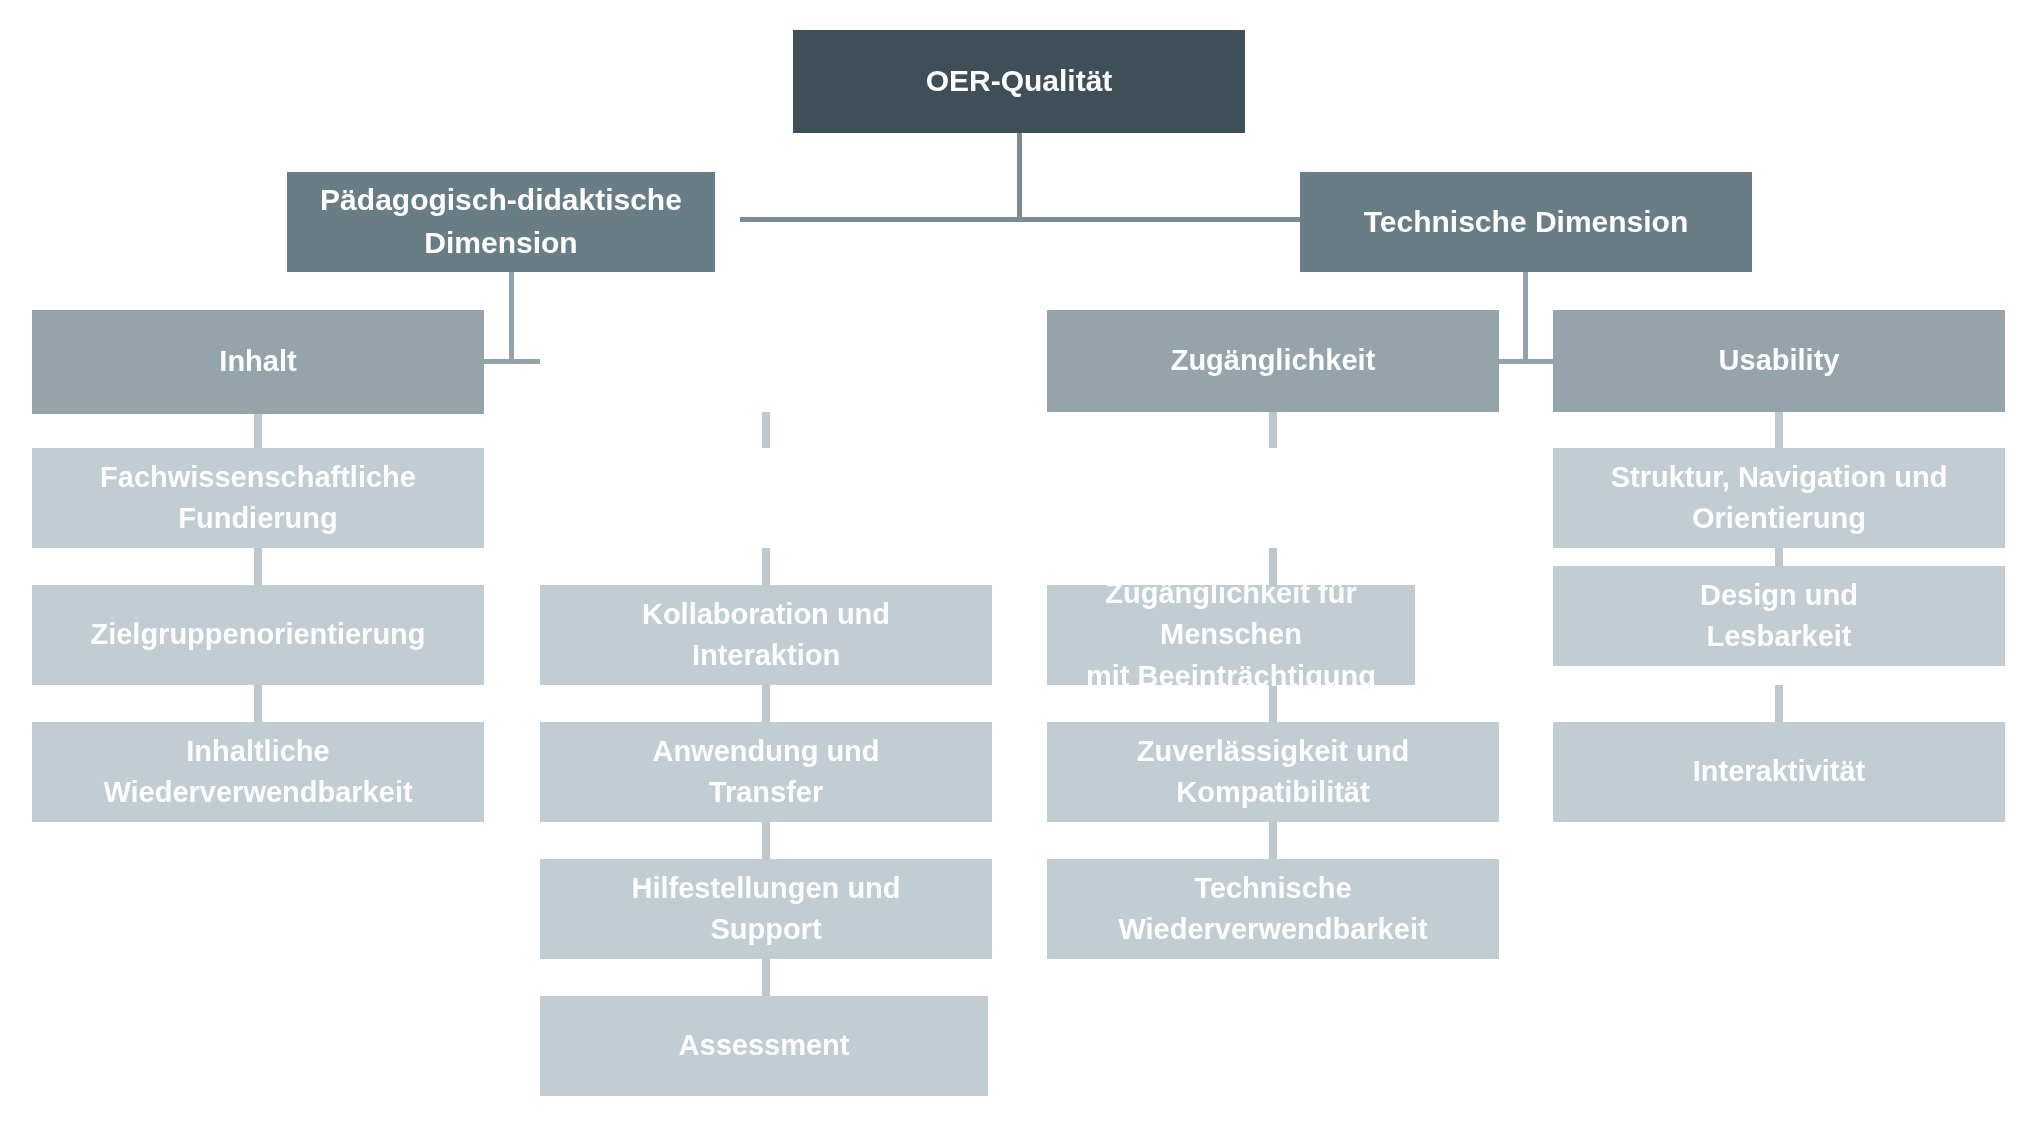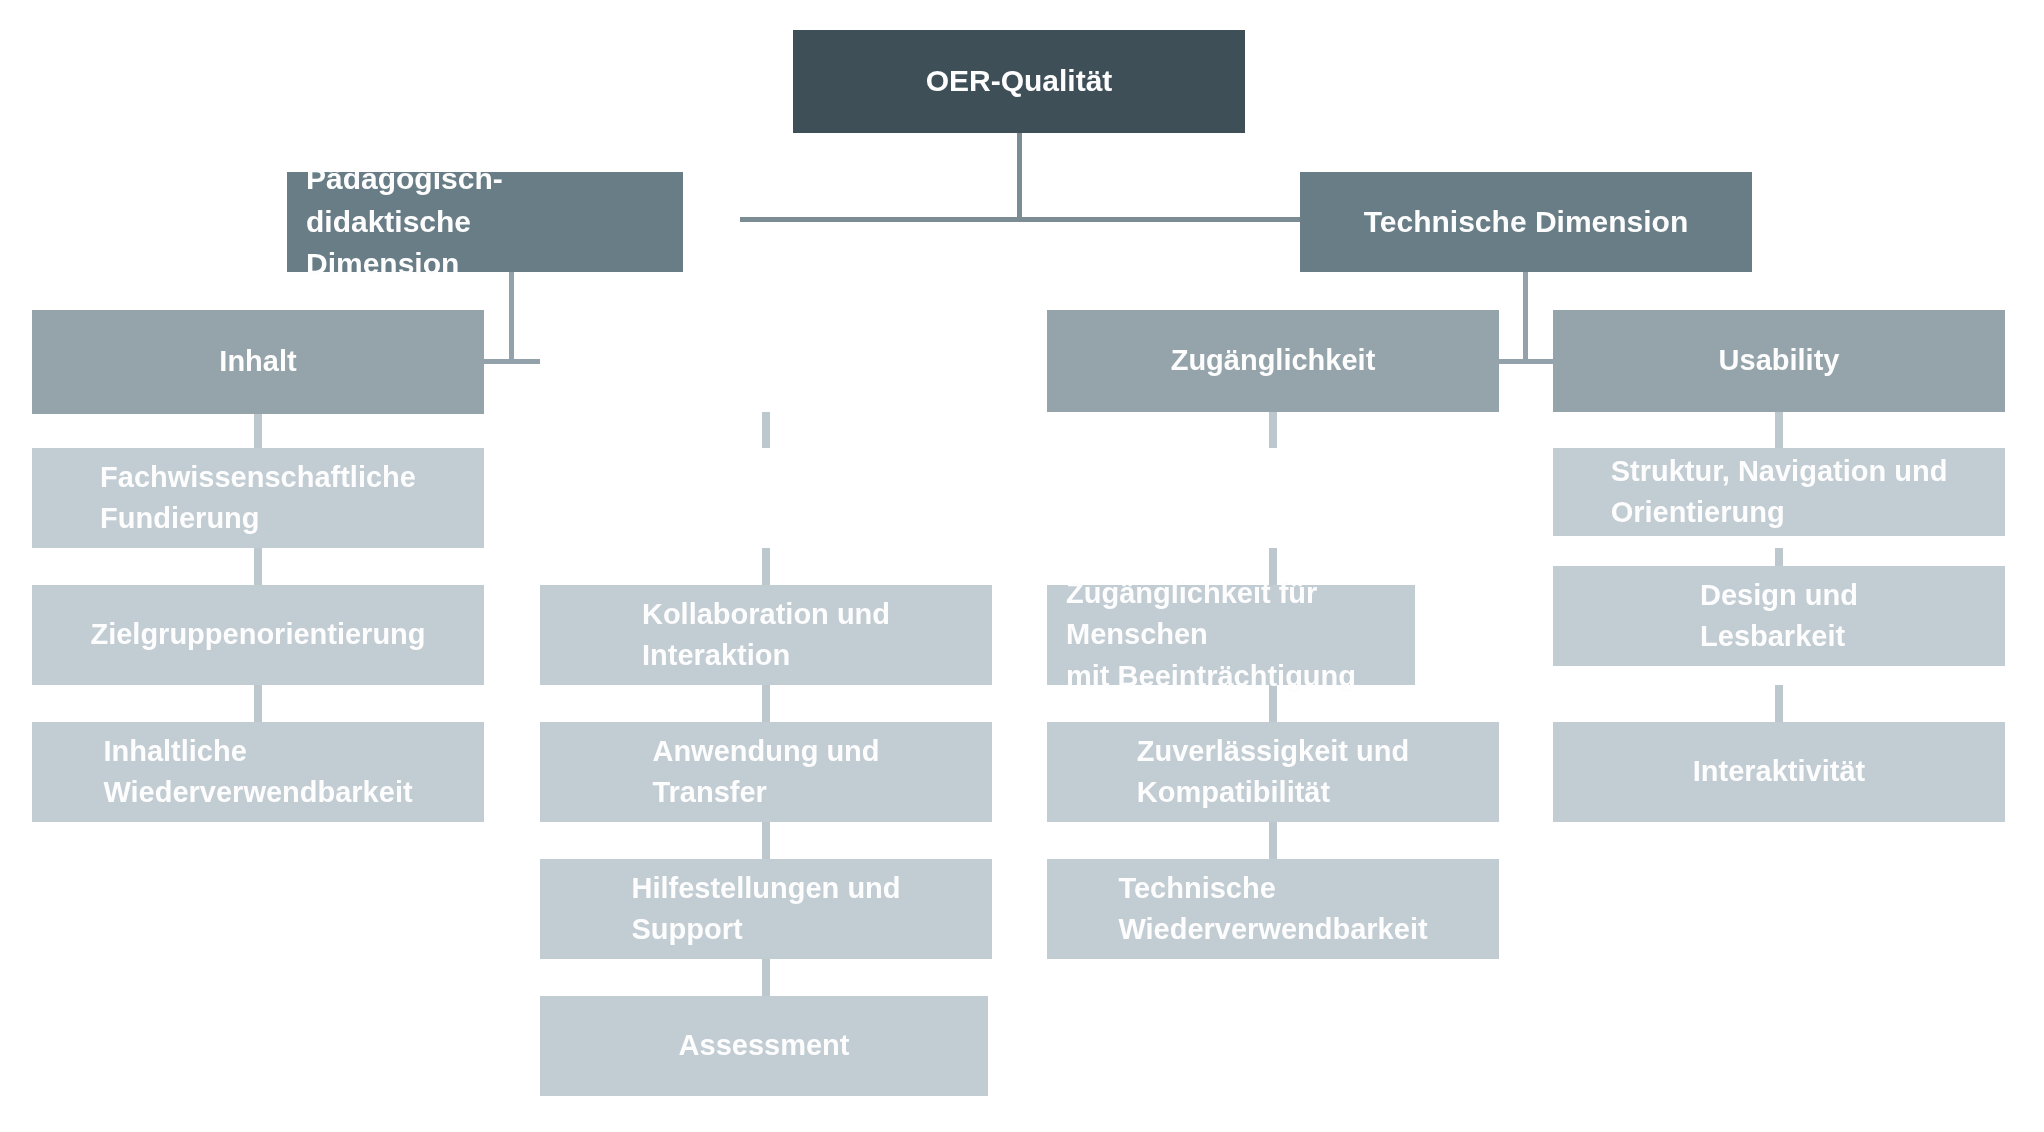--- a/index.html
+++ b/index.html
@@ -9,21 +9,21 @@
     height: 1132px;
     background: #ffffff;
     overflow: hidden;
     font-family: "Liberation Sans", sans-serif;
   }
   .box {
     position: absolute;
     display: flex;
     align-items: center;
     justify-content: center;
-    text-align: left;
+    text-align: center;
     color: #fdfdfe;
     font-weight: bold;
     white-space: pre-line;
     line-height: 1.42;
     box-sizing: border-box;
     padding: 4px 19px;
   }
   .lvl-root { background: #3e4f57; font-size: 30px; }
   .lvl-dim  { background: #687d86; font-size: 30px; }
   .lvl-cat  { background: #95a4ab; font-size: 29px; }
@@ -61,21 +61,21 @@
   <div class="line line-light" style="left:1269px;top:548px;width:8px;height:37px"></div>
   <div class="line line-light" style="left:1269px;top:685px;width:8px;height:37px"></div>
   <div class="line line-light" style="left:1269px;top:822px;width:8px;height:37px"></div>
 
   <div class="line line-light" style="left:1775px;top:412px;width:8px;height:36px"></div>
   <div class="line line-light" style="left:1775px;top:548px;width:8px;height:37px"></div>
   <div class="line line-light" style="left:1775px;top:685px;width:8px;height:37px"></div>
 
   <div class="box lvl-root" style="left:793px;top:30px;width:452px;height:103px">OER-Qualität</div>
 
-  <div class="box lvl-dim" style="left:287px;top:172px;width:396px;height:100px">Pädagogisch-didaktische
+  <div class="box lvl-dim" style="left:287px;top:172px;width:428px;height:100px">Pädagogisch-didaktische
 Dimension</div>
   <div class="box lvl-dim" style="left:1300px;top:172px;width:452px;height:100px">Technische Dimension</div>
 
   <div class="box lvl-cat" style="left:32px;top:310px;width:452px;height:104px">Inhalt</div>
   <div class="box lvl-cat" style="left:1047px;top:310px;width:452px;height:102px">Zugänglichkeit</div>
   <div class="box lvl-cat" style="left:1553px;top:310px;width:452px;height:102px">Usability</div>
 
   <div class="box lvl-leaf" style="left:32px;top:448px;width:452px;height:100px">Fachwissenschaftliche
 Fundierung</div>
   <div class="box lvl-leaf" style="left:32px;top:585px;width:452px;height:100px">Zielgruppenorientierung</div>
@@ -90,19 +90,19 @@
 Support</div>
   <div class="box lvl-leaf" style="left:540px;top:996px;width:448px;height:100px">Assessment</div>
 
   <div class="box lvl-leaf" style="left:1047px;top:585px;width:368px;height:100px">Zugänglichkeit für Menschen
 mit Beeinträchtigung</div>
   <div class="box lvl-leaf" style="left:1047px;top:722px;width:452px;height:100px">Zuverlässigkeit und
 Kompatibilität</div>
   <div class="box lvl-leaf" style="left:1047px;top:859px;width:452px;height:100px">Technische
 Wiederverwendbarkeit</div>
 
-  <div class="box lvl-leaf" style="left:1553px;top:448px;width:452px;height:88px">Struktur, Navigation und
+  <div class="box lvl-leaf" style="left:1553px;top:448px;width:452px;height:100px">Struktur, Navigation und
 Orientierung</div>
   <div class="box lvl-leaf" style="left:1553px;top:566px;width:452px;height:100px">Design und
 Lesbarkeit</div>
   <div class="box lvl-leaf" style="left:1553px;top:722px;width:452px;height:100px">Interaktivität</div>
 
 </div>
 
 </body></html>

